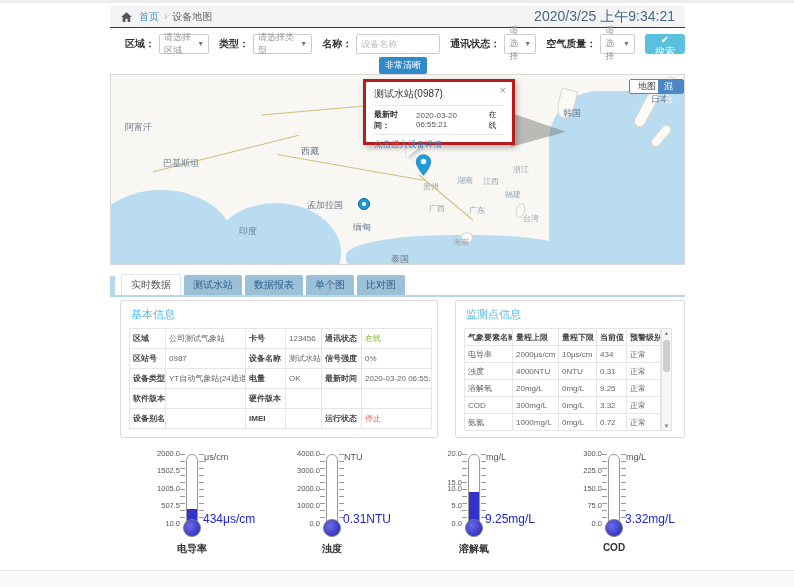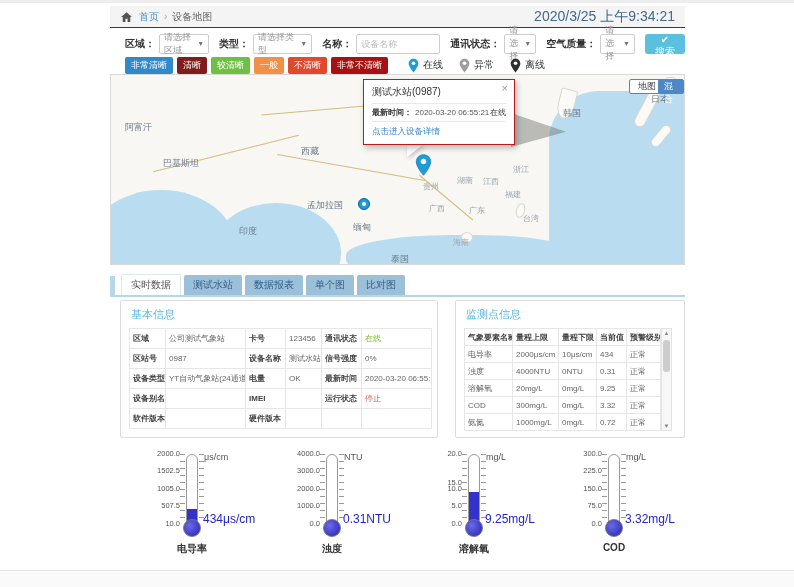--- a/index.html
+++ b/index.html
@@ -24,21 +24,21 @@
   .sel { height:20px; border:1px solid #ccc; background:#fff; display:flex; align-items:center;
          padding:0 4px; font-size:9px; color:#999; border-radius:2px; cursor:pointer; }
   .sel .caret { margin-left:auto; font-size:7px; color:#777; padding-left:4px; }
   .f-input { height:20px; width:84px; border:1px solid #ccc; border-radius:2px; font-size:9px;
              padding:0 4px; color:#555; font-family:inherit; }
   .f-input::placeholder { color:#bbb; }
   .search-btn { height:20px; margin-left:10px; background:#5bc0de; color:#fff; border:none;
                 border-radius:3px; font-size:10px; padding:0 10px; cursor:pointer; font-family:inherit; }
 
   
-  .legend-row { position:absolute; left:15px; top:57px; width:560px; height:16px; display:flex; align-items:center; }
+  .legend-row { position:absolute; left:15px; top:57px; width:560px; height:16px; display:flex; align-items:center;flex-direction:column; }
   .q-btn { color:#fff; font-size:9px; padding:2px 6px; border-radius:2px; margin-right:4px;
            cursor:pointer; white-space:nowrap; }
   .pin-item { display:flex; align-items:center; margin-left:16px; cursor:pointer; }
   .pin-item svg { width:11px; height:15px; margin-right:4px; }
   .pin-label { font-size:10px; color:#333; }
 
   
   .map { position:absolute; left:0; top:74px; width:575px; height:191px; background:#f8f7f3;
          border:1px solid #d9d9d9; overflow:hidden; }
   .water { position:absolute; background:#b9dcf0; }
@@ -47,21 +47,21 @@
   .m-country { position:absolute; font-size:9px; color:#6b7b8d; white-space:nowrap; }
   .m-prov { position:absolute; font-size:8px; color:#9aa6b0; white-space:nowrap; }
   .map-btn { position:absolute; top:4px; height:15px; font-size:9px; line-height:13px; padding:0 5px;
              border:1px solid #4d88c4; border-radius:2px; cursor:pointer; }
   .map-btn.map-type { background:#fff; color:#444; left:518px;padding-left:8px; }
   .map-btn.mixed-type { background:#4d88c4; color:#fff; left:547px; }
 
   .popup-shadow { position:absolute; left:400px; top:38px; width:55px; height:34px;
                   background:rgba(110,110,110,.45); clip-path:polygon(0 0,100% 55%,0 100%); }
   .popup { position:absolute; left:252px; top:4px; width:152px; height:66px; background:#fff;
-           border:1px solid #b91c1c; box-shadow:2px 3px 6px rgba(0,0,0,.25); padding:5px 8px; }
+           border:3px solid #b91c1c; box-shadow:2px 3px 6px rgba(0,0,0,.25); padding:5px 8px; }
   .popup-title { font-size:10px; color:#333; }
   .popup-close { position:absolute; right:6px; top:2px; font-size:11px; color:#999; cursor:pointer; }
   .popup-info { display:flex; align-items:center; border-top:1px solid #e9e9e9; border-bottom:1px solid #e9e9e9;
                 margin-top:4px; padding:3px 0; }
   .pi-label { font-size:8px; font-weight:bold; color:#333; }
   .pi-value { font-size:8px; color:#555; margin-left:3px; }
   .pi-status { font-size:8px; color:#333; margin-left:auto; }
   .popup-link { font-size:8.5px; color:#3a87c8; margin-top:4px; cursor:pointer; }
   .beak { position:absolute; left:296px; top:69px; width:0; height:0;
           border-top:13px solid #fff; border-right:17px solid transparent;
@@ -294,34 +294,34 @@
         </tr>
         <tr>
           <td class="lbl">设备类型</td>
           <td>YT自动气象站(24通道)</td>
           <td class="lbl">电量</td>
           <td>OK</td>
           <td class="lbl">最新时间</td>
           <td>2020-03-20 06:55:21</td>
         </tr>
         <tr>
+          <td class="lbl">软件版本</td>
+          <td></td>
+          <td class="lbl">硬件版本</td>
+          <td></td>
+          <td></td>
+          <td></td>
+        </tr>
+        <tr>
           <td class="lbl">设备别名</td>
           <td></td>
           <td class="lbl">IMEI</td>
           <td></td>
           <td class="lbl">运行状态</td>
           <td class="red">停止</td>
-        </tr>
-        <tr>
-          <td class="lbl">软件版本</td>
-          <td></td>
-          <td class="lbl">硬件版本</td>
-          <td></td>
-          <td></td>
-          <td></td>
         </tr>
       </tbody>
         </table>
     </div>
 
     <div class="panel panel-right">
       <div class="panel-title">监测点信息</div>
       <div class="mon-wrap">
         <table class="mon-table">
           <colgroup>

